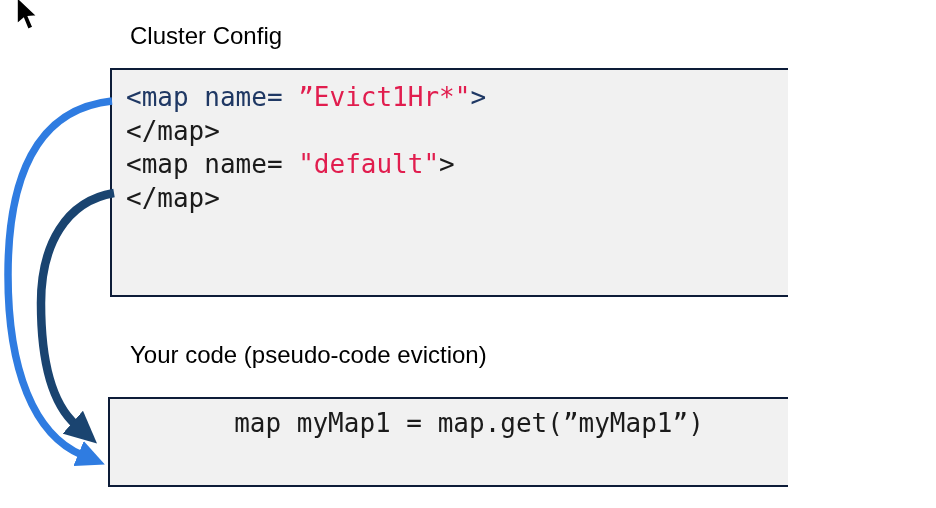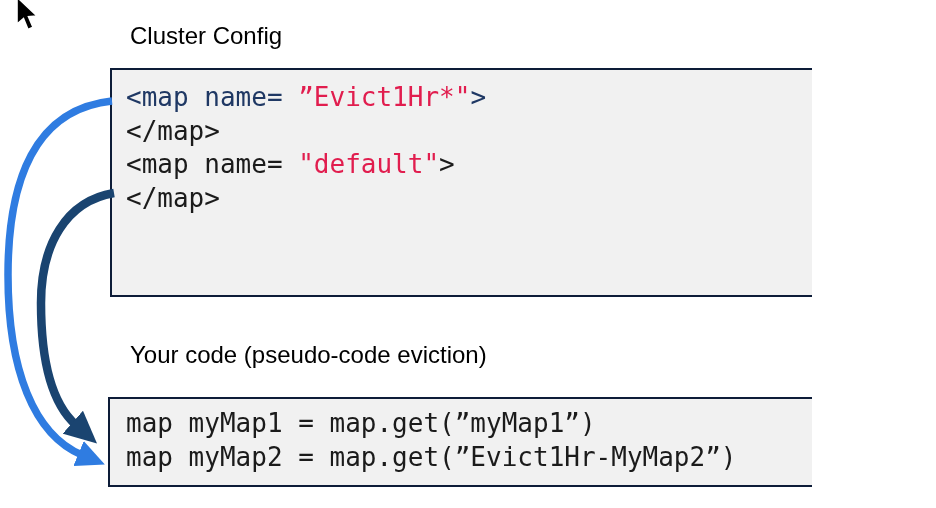--- a/index.html
+++ b/index.html
@@ -1,28 +1,28 @@
 <!DOCTYPE html>
 <html style="--navy: #1f3864; --red: #e11d4e; --black: #1b1b1b; --box-border: #0d1c38; --box-bg: #f1f1f1; --arrow-blue: #2f7ce1; --arrow-navy: #1a4470; --page-bg: #ffffff;"><head>
 <meta charset="utf-8">
 <style>
   html,body{margin:0;padding:0;background:var(--page-bg,#fff);}
   .stage{position:relative;width:788px;height:508px;overflow:hidden;
-         font-family:"Liberation Sans",sans-serif;background:var(--page-bg,#fff);padding-left:24px;}
+         font-family:"Liberation Sans",sans-serif;background:var(--page-bg,#fff);}
   .label{position:absolute;color:#000;font-size:24px;letter-spacing:0;}
   .label-cluster{left:130px;top:22px;}
   .label-yourcode{left:130px;top:341px;}
   .code-box{position:absolute;background:var(--box-bg,#f1f1f1);
             border:2.5px solid var(--box-border,#0d1c38);
             font-family:"DejaVu Sans Mono","Liberation Mono",monospace;
             font-size:26px;box-sizing:border-box;}
   .box-config{left:110px;top:68px;width:791px;height:229px;padding:11px 14px;}
   .box-code{left:108px;top:397px;width:722px;height:90px;padding:7px 16px;}
   .code-line{white-space:pre;line-height:33.5px;}
-  .box-code .code-line{line-height:34px;color:var(--black);}
+  .box-code .code-line{line-height:34px;color:var(--black);text-align:center;}
   .c-navy{color:var(--navy);}
   .c-red{color:var(--red);}
   .c-black{color:var(--black);}
   .arrow-layer{position:absolute;left:0;top:0;width:936px;height:508px;pointer-events:none;}
   .cursor{position:absolute;left:13px;top:-3px;}
 </style>
 </head>
 <body>
 
 <div class="stage">
@@ -38,21 +38,20 @@
 
   <div class="code-box box-config">
       <div class="code-line"><span class="c-navy">&lt;map name= </span><span class="c-red">”Evict1Hr*"</span><span class="c-navy">&gt;</span></div>
       <div class="code-line"><span class="c-black">&lt;/map&gt;</span></div>
       <div class="code-line"><span class="c-black">&lt;map name= </span><span class="c-red">"default"</span><span class="c-black">&gt;</span></div>
       <div class="code-line"><span class="c-black">&lt;/map&gt;</span></div>
     </div>
 
   <div class="code-box box-code">
       <div class="code-line">map myMap1 = map.get(”myMap1”)</div>
-      <div class="code-line">map myMap2 = map.get(”Evict1Hr-MyMap2”)</div>
     </div>
 
   <svg class="arrow-layer" viewBox="0 0 936 508">
     <defs>
       <marker id="headBlue" orient="auto" markerWidth="4" markerHeight="3.6" refX="0.5" refY="1.8">
         <path d="M0,0 L3.8,1.8 L0,3.6 Z" fill="var(--arrow-blue)"></path>
       </marker>
       <marker id="headNavy" orient="auto" markerWidth="4" markerHeight="3.6" refX="0.5" refY="1.8">
         <path d="M0,0 L3.8,1.8 L0,3.6 Z" fill="var(--arrow-navy)"></path>
       </marker>

